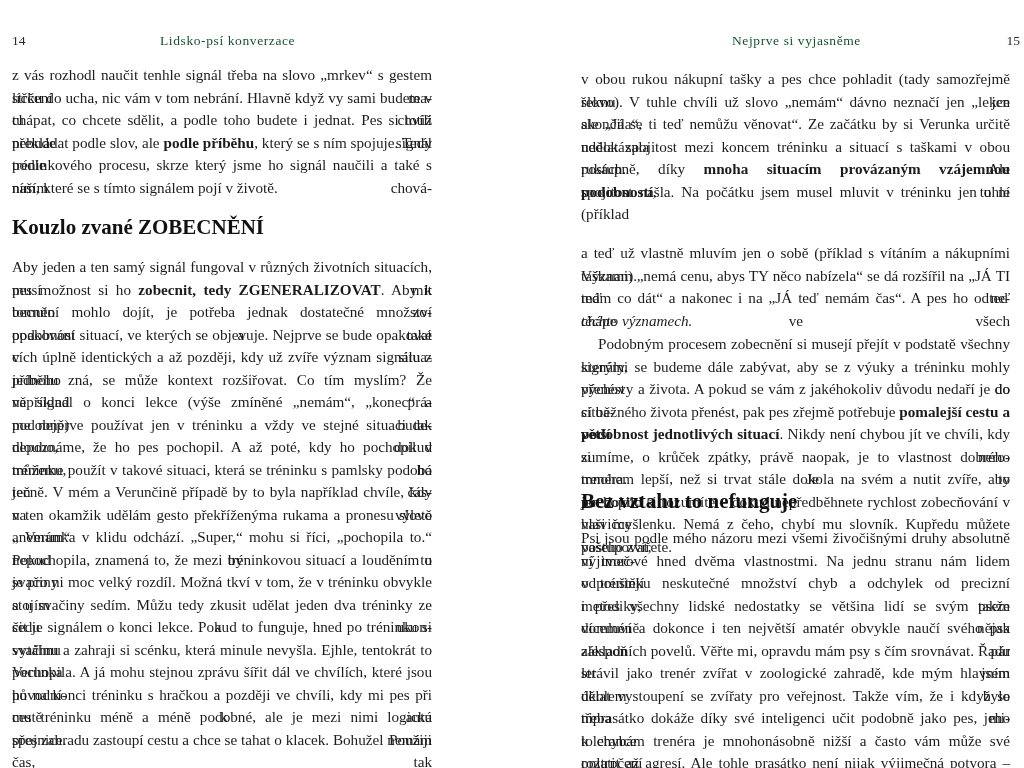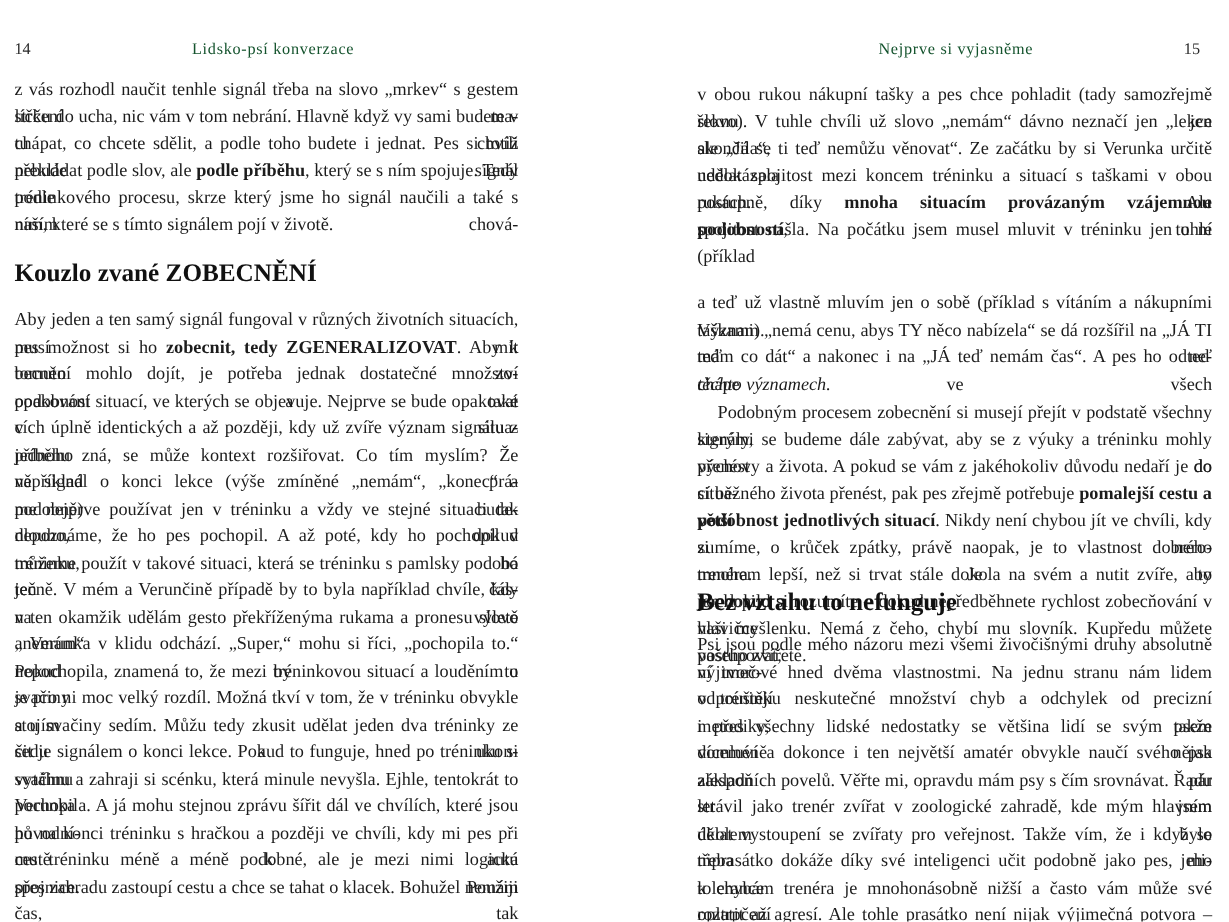--- a/index.html
+++ b/index.html
@@ -9,21 +9,21 @@
   }
   .page { position:absolute; top:0; height:768px; }
   .page.left { left:0; width:512px; }
   .page.right { left:512px; width:512px; }
   .running-head {
     position:absolute; top:33px; font-size:13.5px; letter-spacing:0.6px; color:#14532d;
   }
   .folio { position:absolute; top:33px; font-size:13.5px; color:#2a2a2a; }
   .left .folio { left:12px; }
   .left .running-head { left:160px; }
-  .right .folio { right:24px; }
+  .right .folio { right:4px; }
   .right .running-head { left:220px; }
   .textblock { position:absolute; }
   .left .textblock { left:12px; width:420px; }
   .right .textblock { left:69px; width:429px; }
   .line {
     display:block; height:22.5px; line-height:22.5px; font-size:15.2px;
     text-align:justify; text-align-last:justify; white-space:nowrap; overflow:visible;
   }
   .line.last { text-align-last:left; }
   .line.indent { text-indent:17px; }

